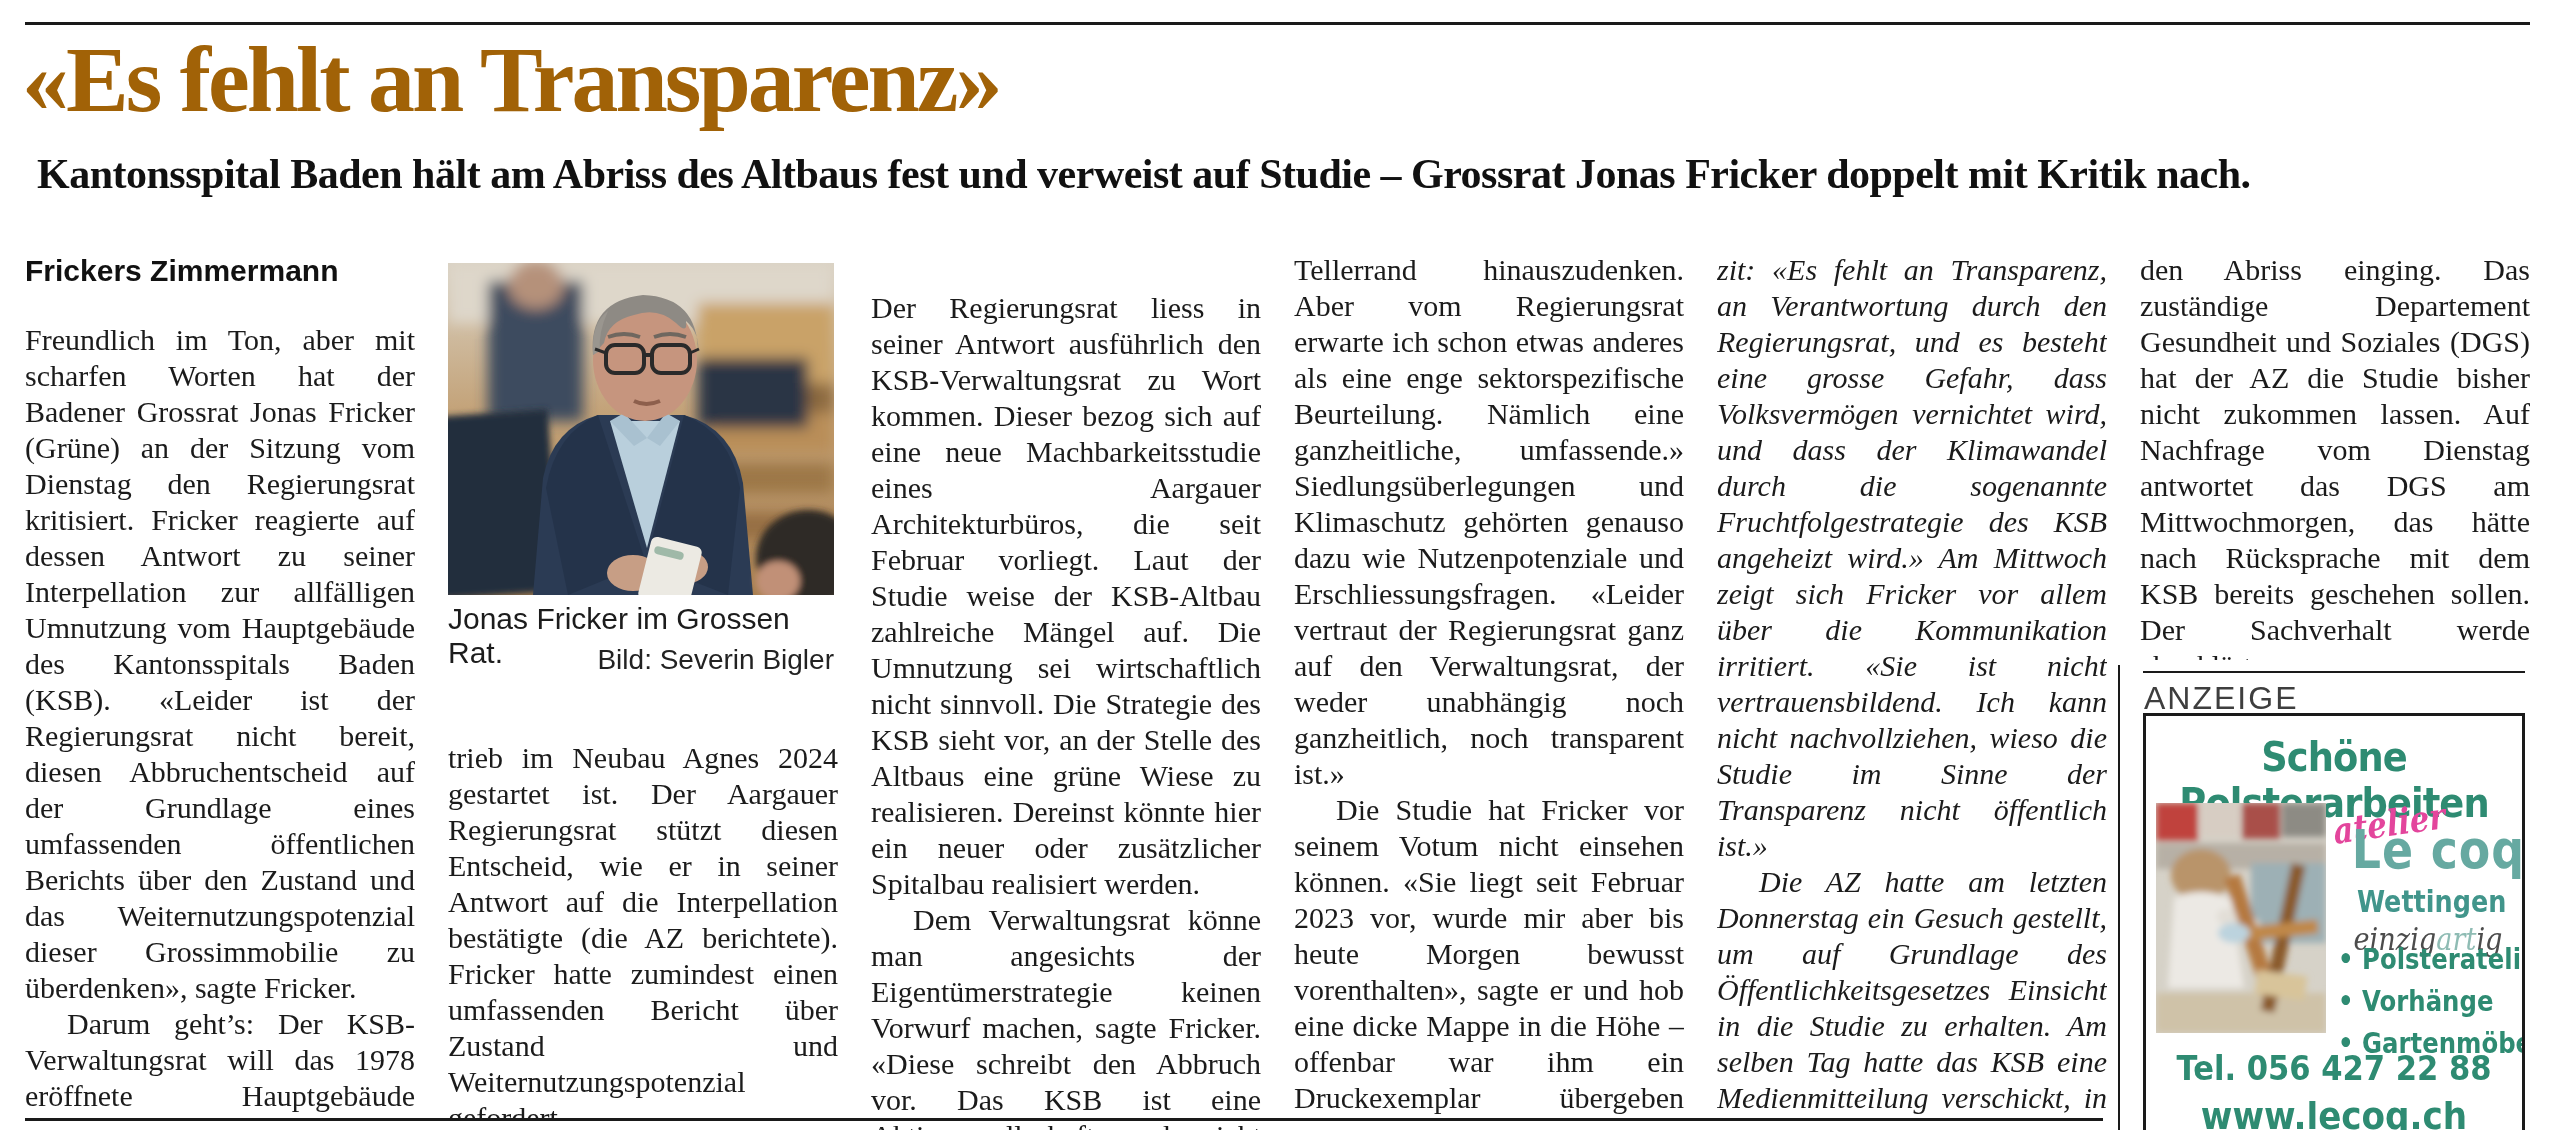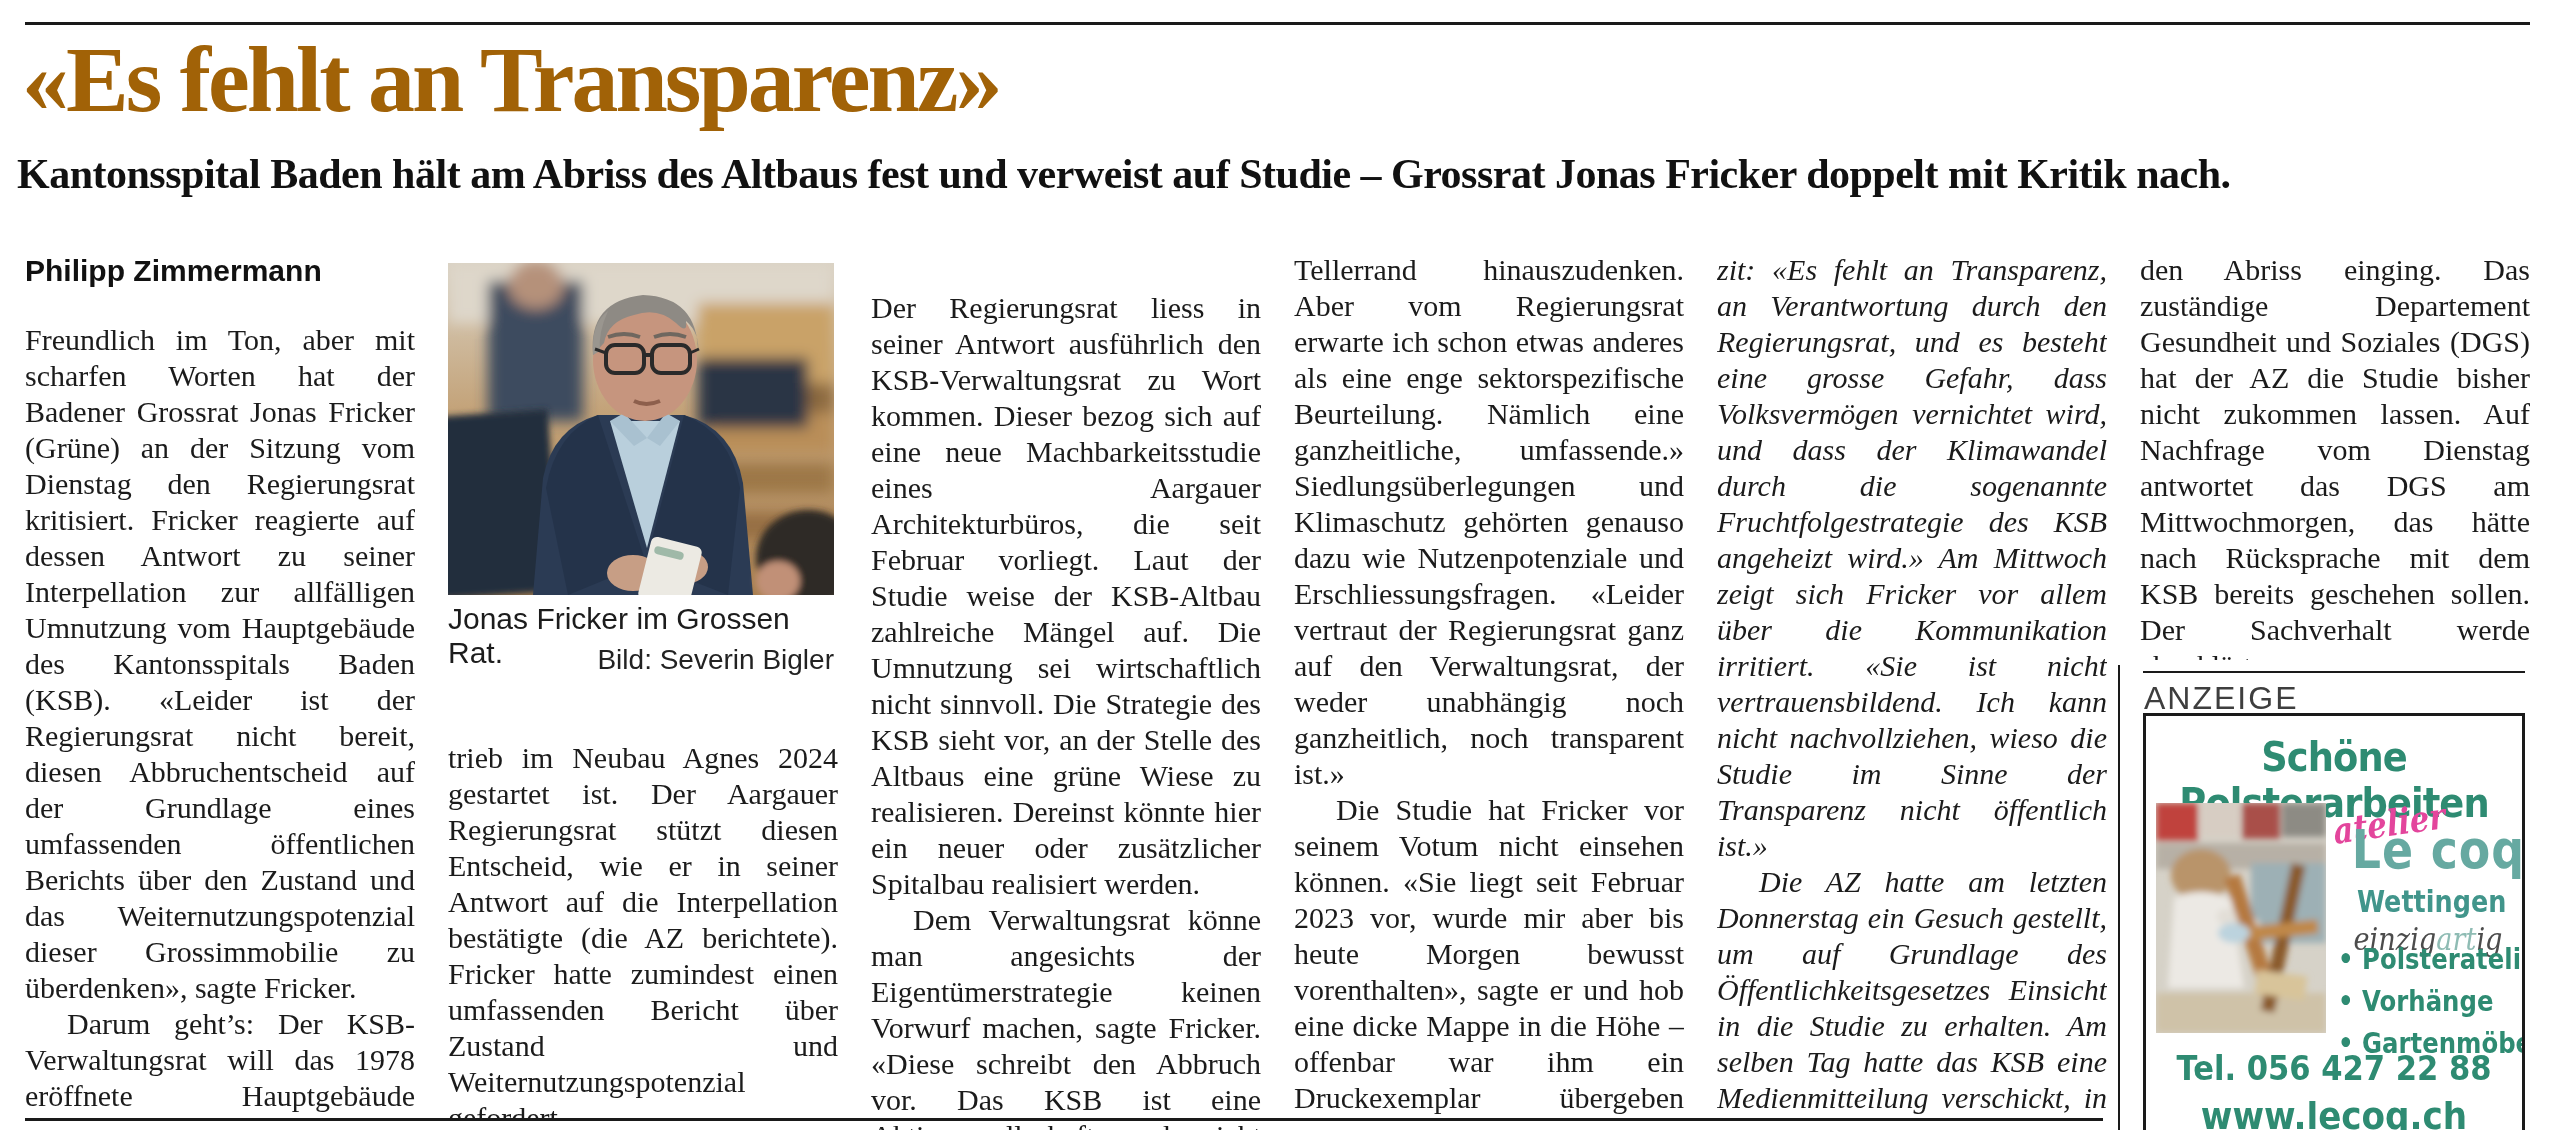--- a/index.html
+++ b/index.html
@@ -12,21 +12,21 @@
   .rule-h { position:absolute; background:#1a1a1a; }
   .rule-v { position:absolute; background:#1a1a1a; }
 
   #headline {
     position:absolute; left:22px; top:30px;
     font-family:"Liberation Serif", serif; font-weight:bold;
     font-size:94px; line-height:1.05; letter-spacing:-3px; color:#a16207;
     white-space:nowrap;
   }
   #subheadline {
-    position:absolute; left:17px; top:150px;
+    position:absolute; left:37px; top:150px;
     font-size:42px; letter-spacing:-0.5px; color:#111; white-space:nowrap;
   }
 
   .col { position:absolute; width:390px; }
   .c1 { left:25px; }  .c2 { left:448px; } .c3 { left:871px; }
   .c4 { left:1294px; } .c5 { left:1717px; } .c6 { left:2140px; }
 
   #byline {
     position:absolute; left:25px; top:254px;
     font-family:"Liberation Sans", sans-serif; font-weight:bold;
@@ -114,21 +114,21 @@
 </head>
 <body>
 
 <div id="page">
 
   <div id="top-rule" class="rule-h"></div>
 
   <h1 id="headline">«Es fehlt an Transparenz»</h1>
   <h2 id="subheadline">Kantonsspital Baden hält am Abriss des Altbaus fest und verweist auf Studie – Grossrat Jonas Fricker doppelt mit Kritik nach.</h2>
 
-  <div id="byline">Philipp Zimmermann</div>
+  <div id="byline">Frickers Zimmermann</div>
 
   <div class="col c1 body-text" style="top:322px; height:796px;">
     <p>Freundlich im Ton, aber mit scharfen Worten hat der Badener Grossrat Jonas Fricker (Grüne) an der Sitzung vom Dienstag den Regierungsrat kritisiert. Fricker reagierte auf dessen Antwort zu seiner Interpellation zur allfälligen Umnutzung vom Hauptgebäude des Kantonsspitals Baden (KSB). «Leider ist der Regierungsrat nicht bereit, diesen Abbruchentscheid auf der Grundlage eines umfassenden öffentlichen Berichts über den Zustand und das Weiternutzungspotenzial dieser Grossimmobilie zu überdenken», sagte Fricker.</p>
     <p class="indent">Darum geht’s: Der KSB-Verwaltungsrat will das 1978 eröffnete Hauptgebäude abreissen lassen, nachdem der Spitalbe-</p>
   </div>
 
   <figure id="photo-fig">
     <svg viewBox="0 0 386 332" preserveAspectRatio="none">
       <defs>
         <linearGradient id="bgGrad" x1="0" y1="0" x2="0" y2="1">

